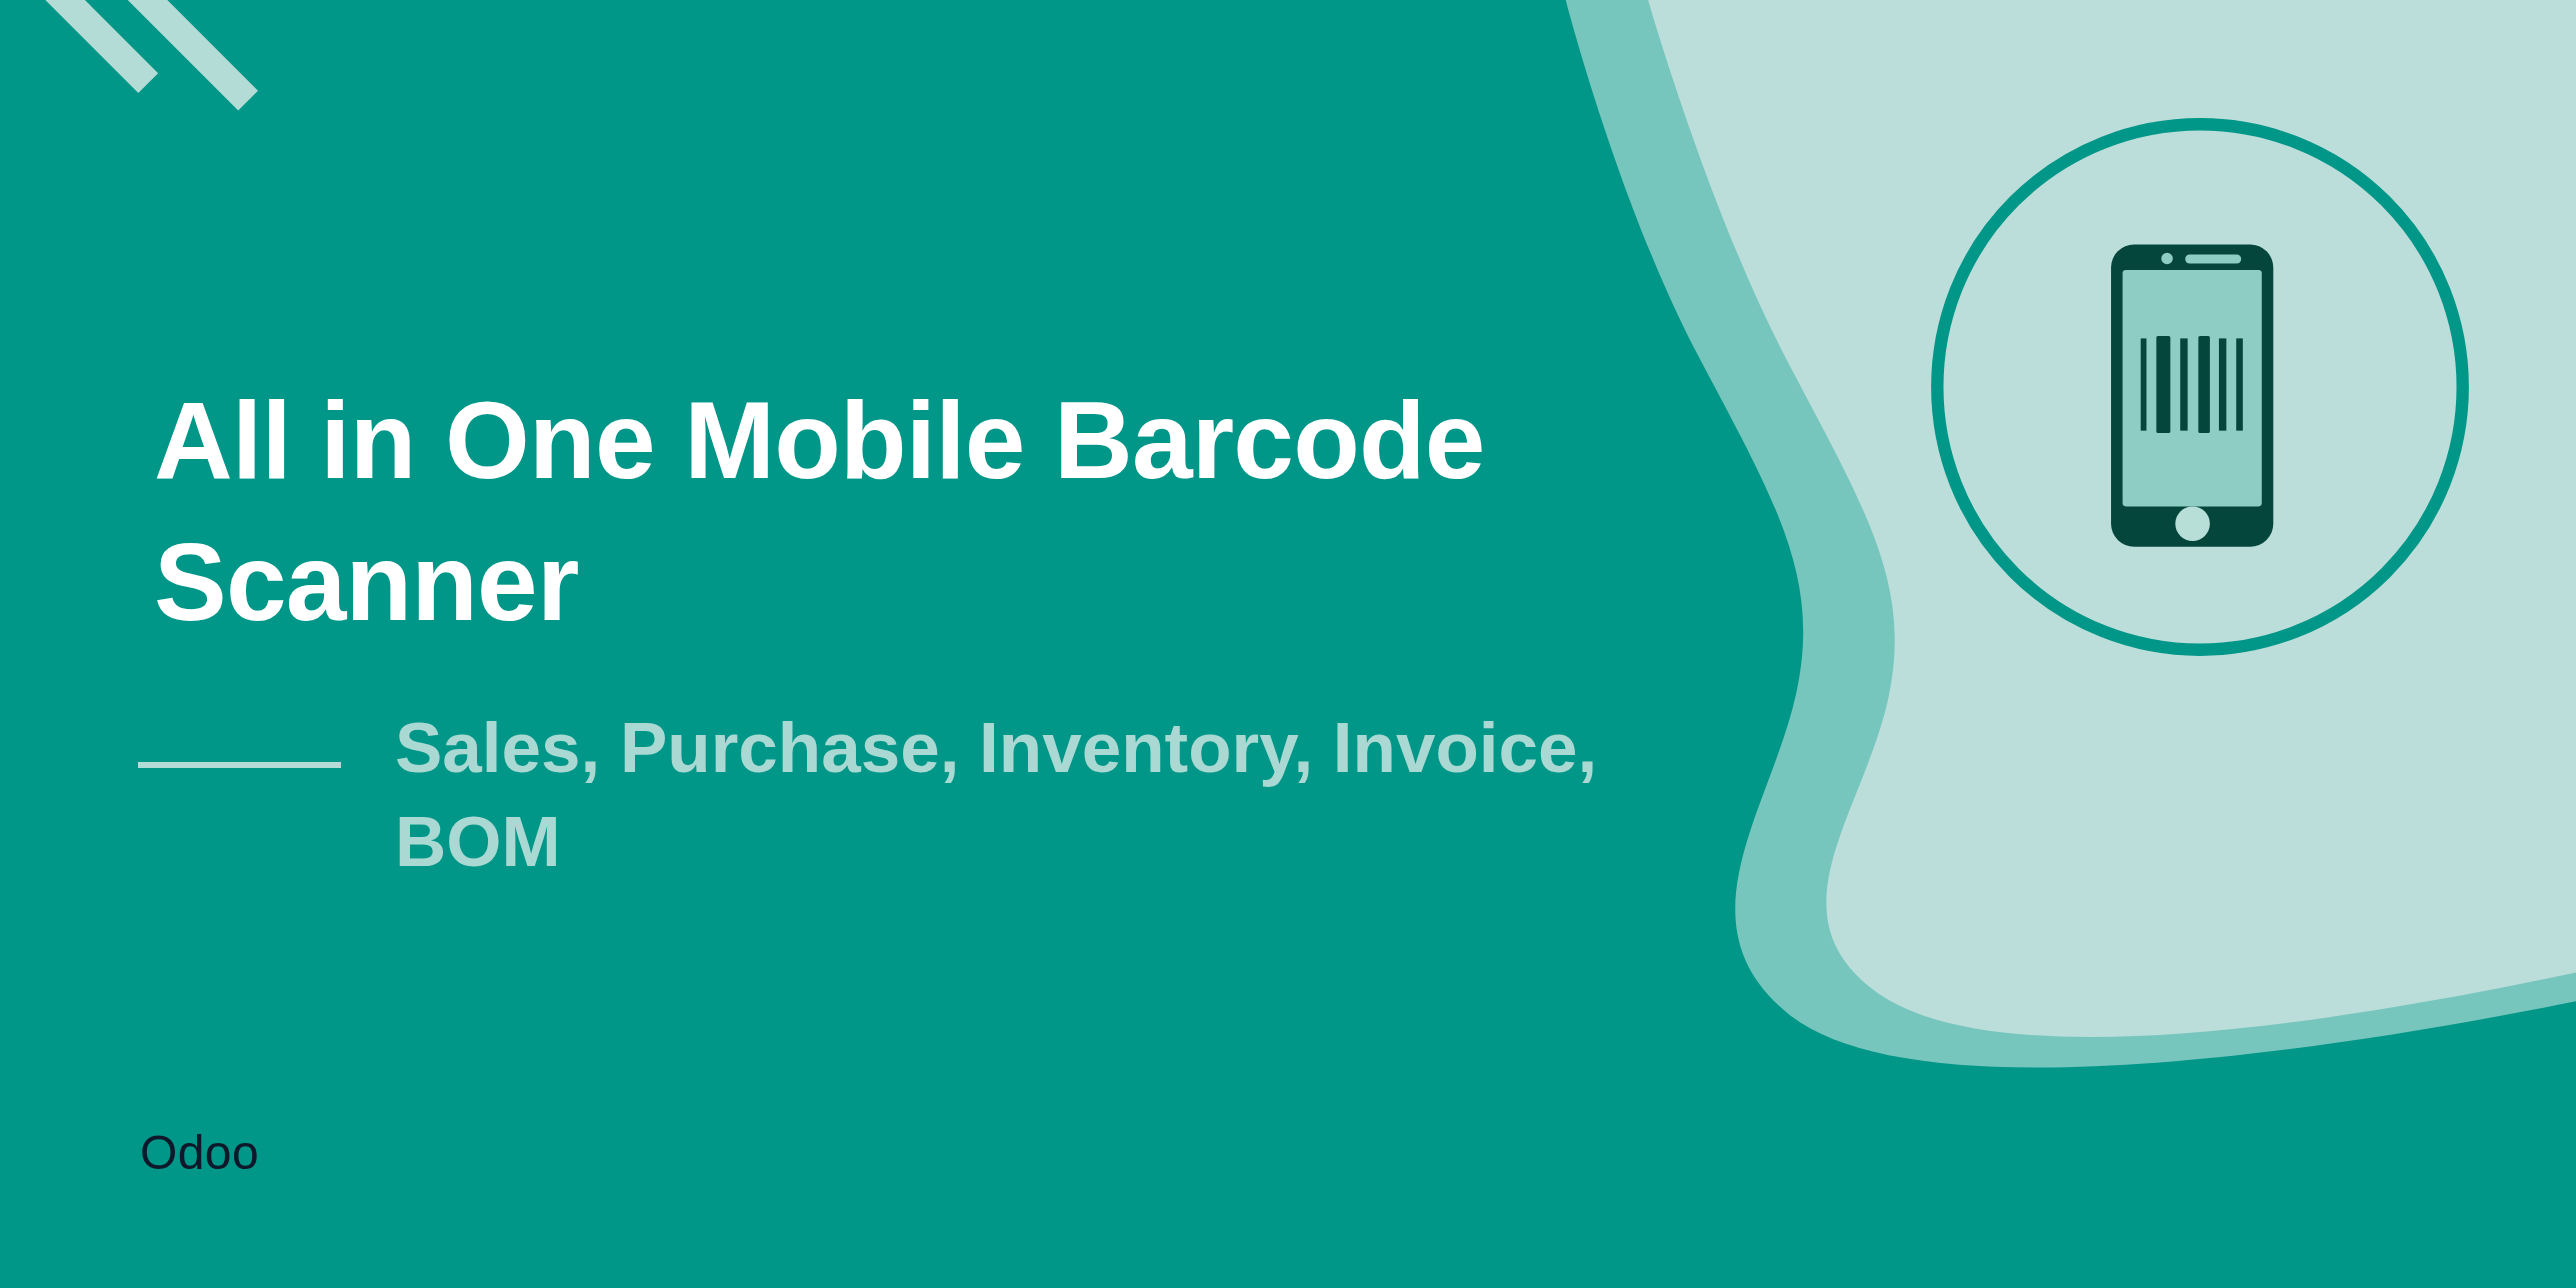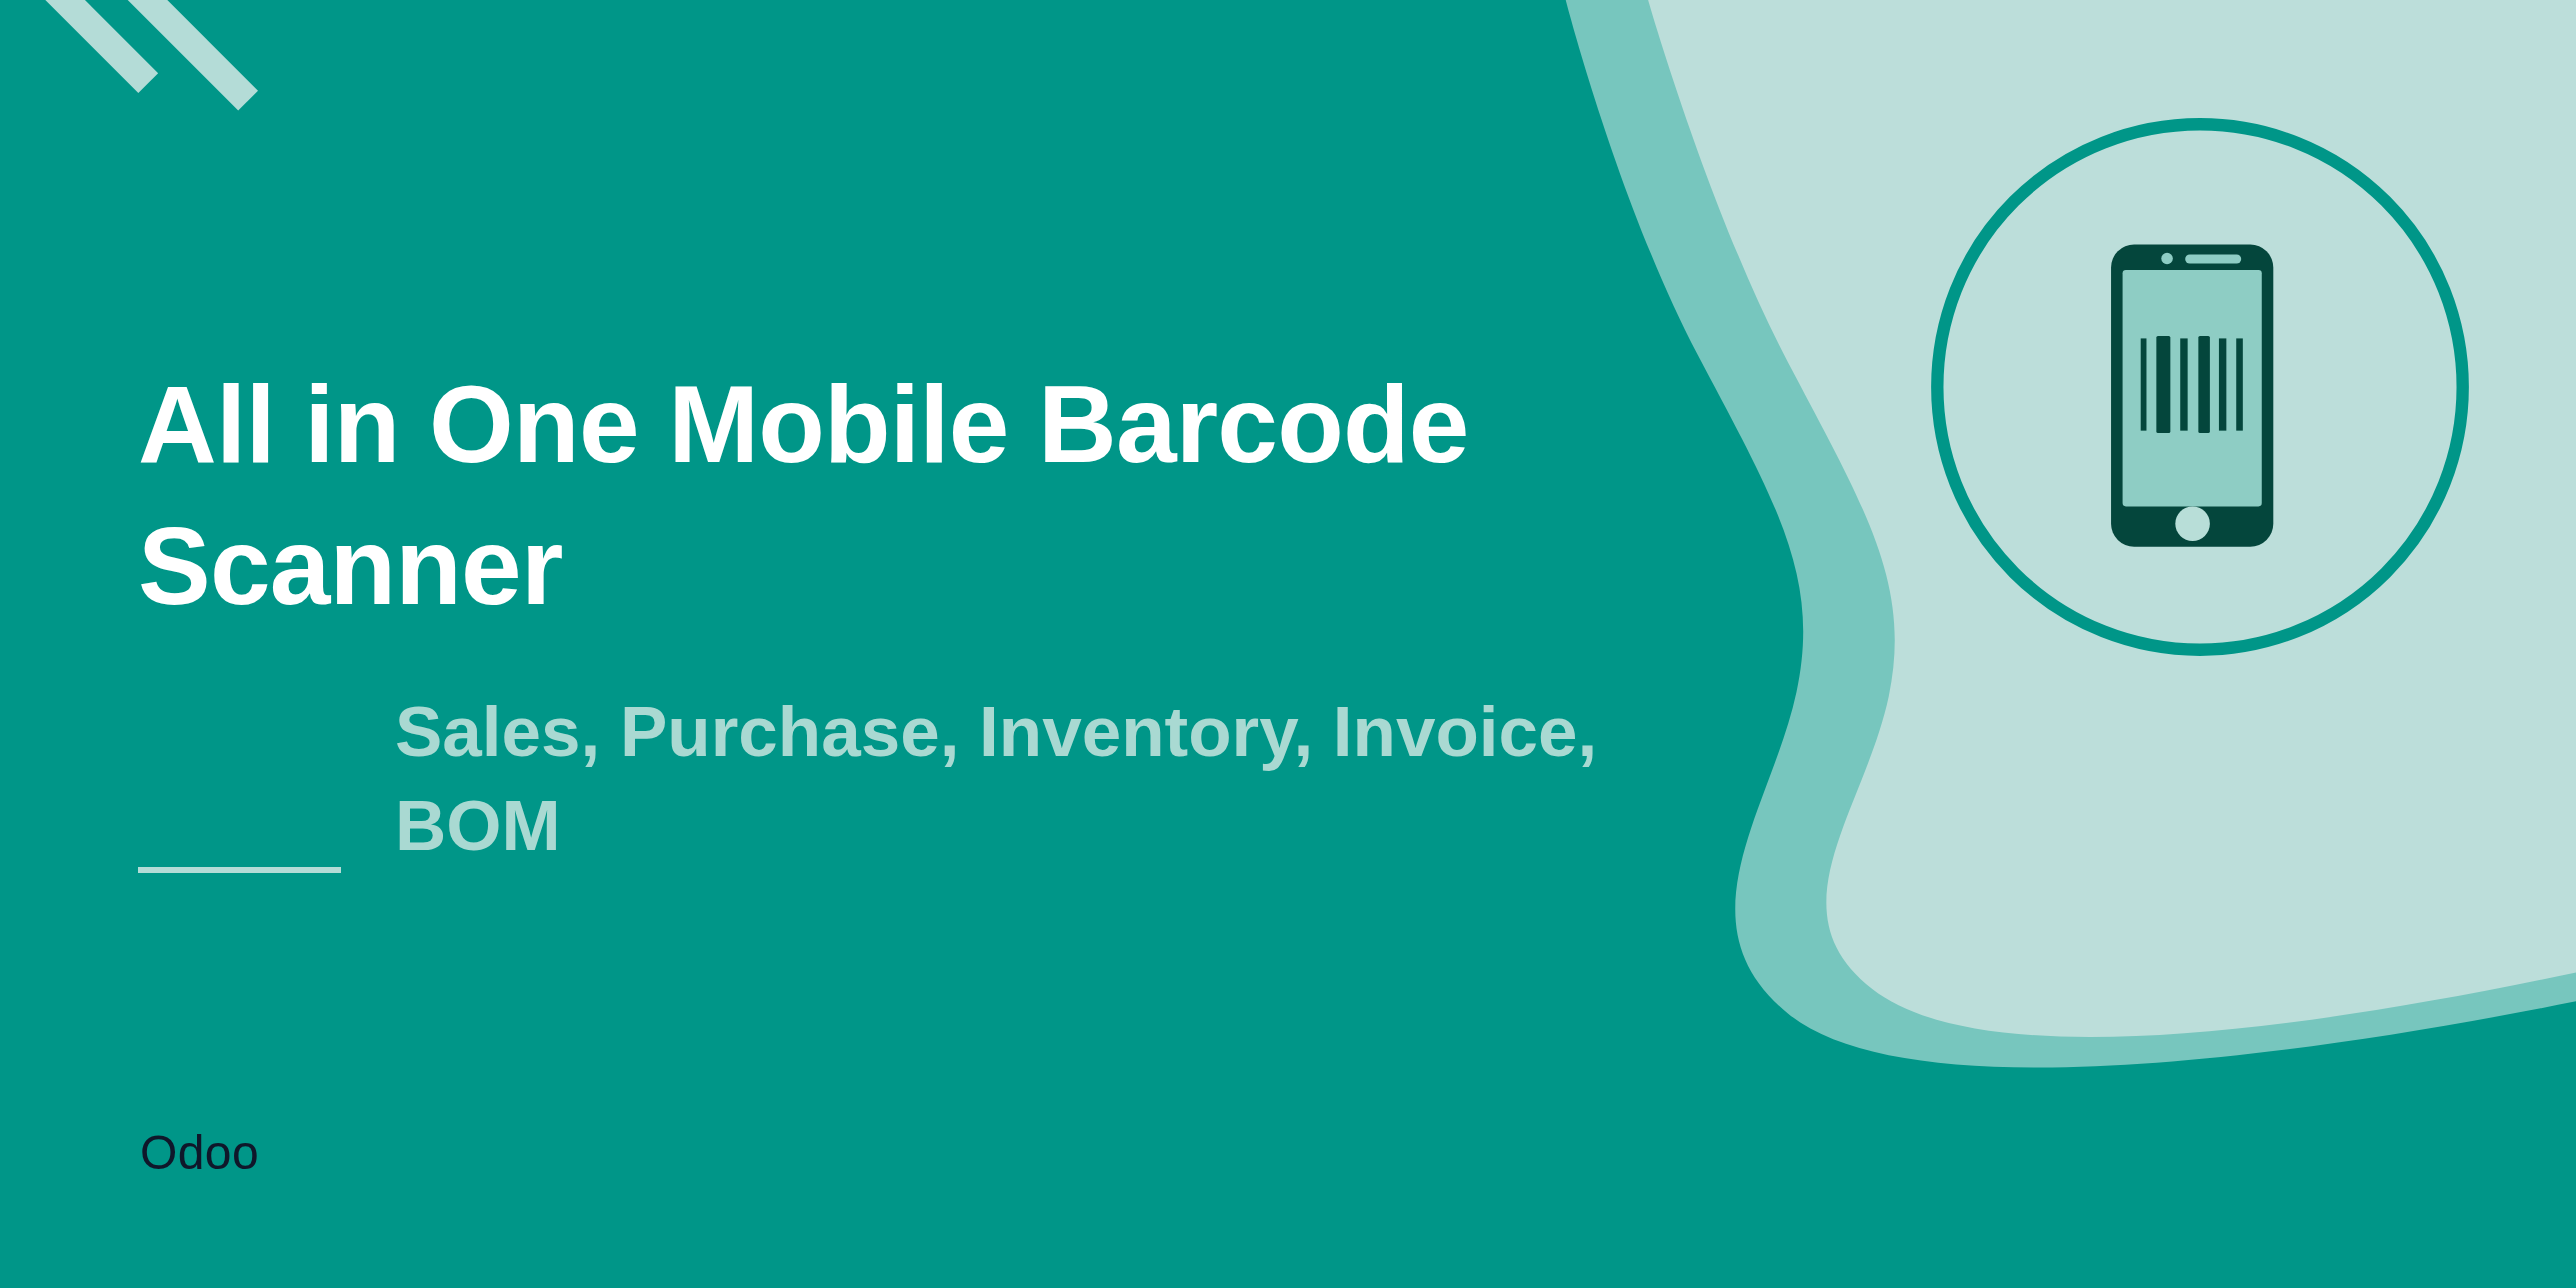--- a/index.html
+++ b/index.html
@@ -30,33 +30,33 @@
 
   
   .text-block {
     position: absolute;
     left: 138px;
     top: 354px;
     width: 1615px;
   }
 
   .headline {
-    margin: 0;
+    margin: 16px;
     color: #ffffff;
     font-family: "Liberation Sans", sans-serif;
     font-weight: bold;
     font-size: 109px;
     line-height: 1.30;
     letter-spacing: -0.8px;
     width: 1590px;
   }
 
   .sub-row {
     display: flex;
-    align-items: flex-end;
+    align-items: flex-start;
     margin-top: 48px;
   }
 
   .sub-rule {
     flex: 0 0 auto;
     width: 203px;
     height: 5.8px;
     background: #b4dcd7;
     margin-top: 61px;
     margin-right: 54px;

